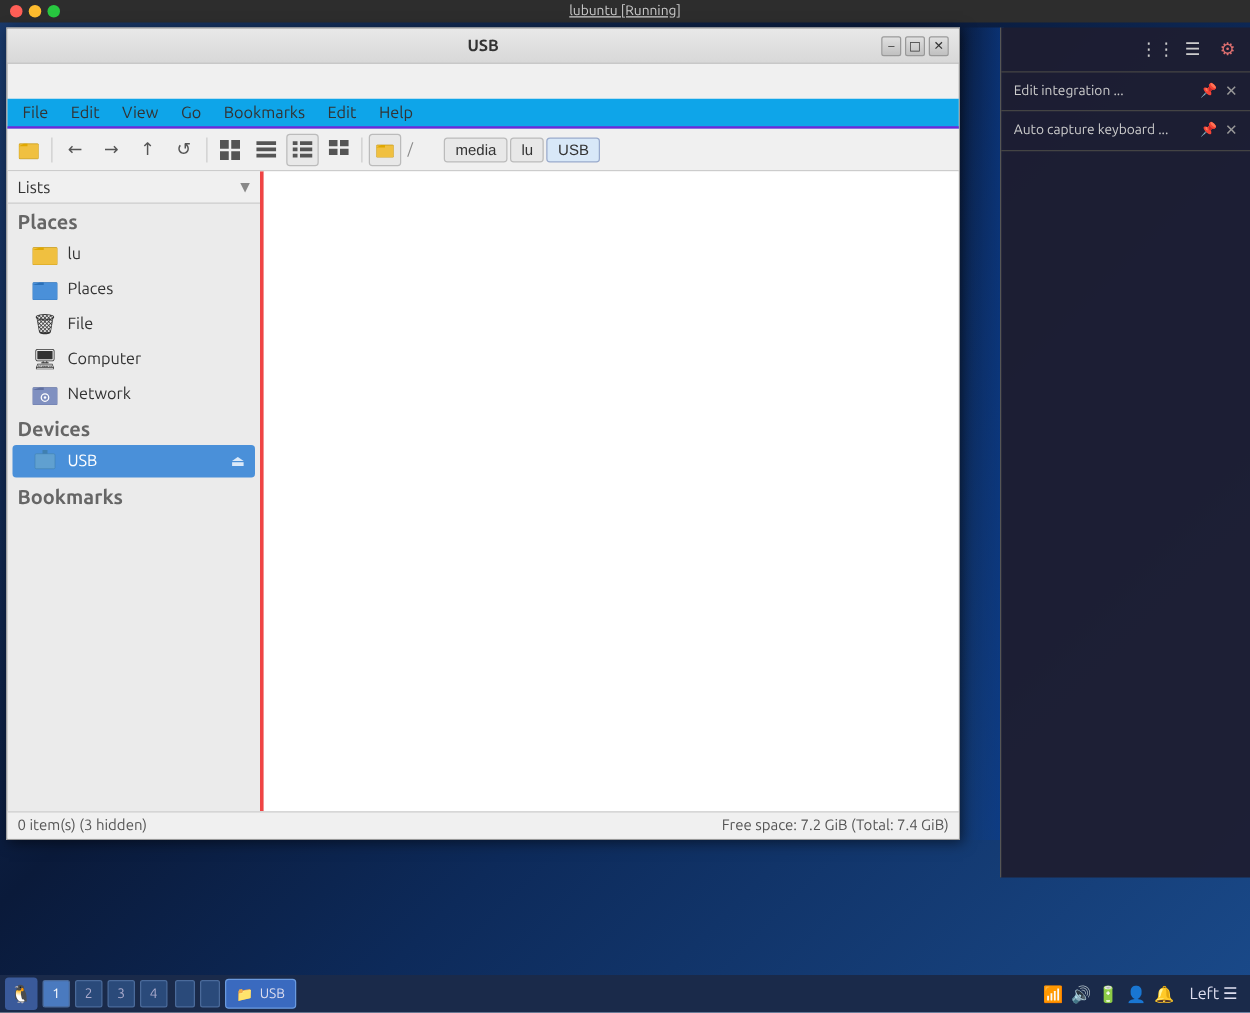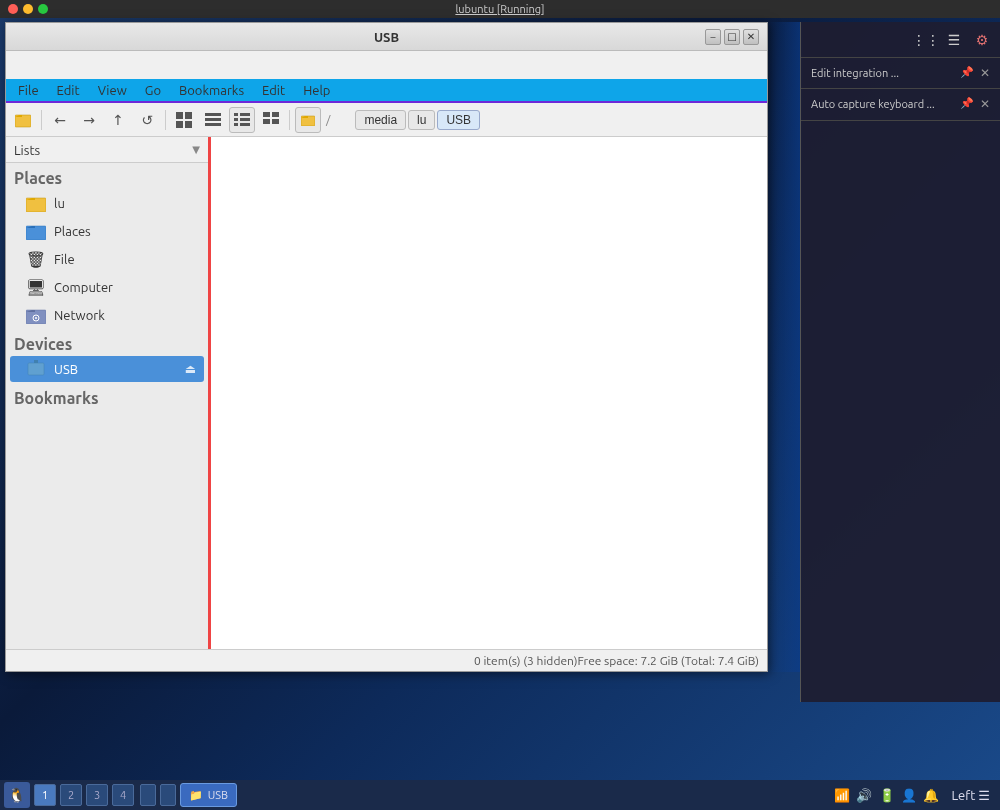--- a/index.html
+++ b/index.html
@@ -231,21 +231,21 @@
     
     .fm-statusbar {
       height: 22px;
       background: #f0f0f0;
       border-top: 1px solid #ccc;
       display: flex;
       align-items: center;
       padding: 0 8px;
       font-size: 12px;
       color: #555;
-      justify-content: flex-end;
+      justify-content: space-between;
     }
 
     
     .right-panel {
       position: absolute;
       top: 22px;
       right: 0;
       width: 200px;
       background: rgba(30,30,50,0.95);
       height: 680px;

